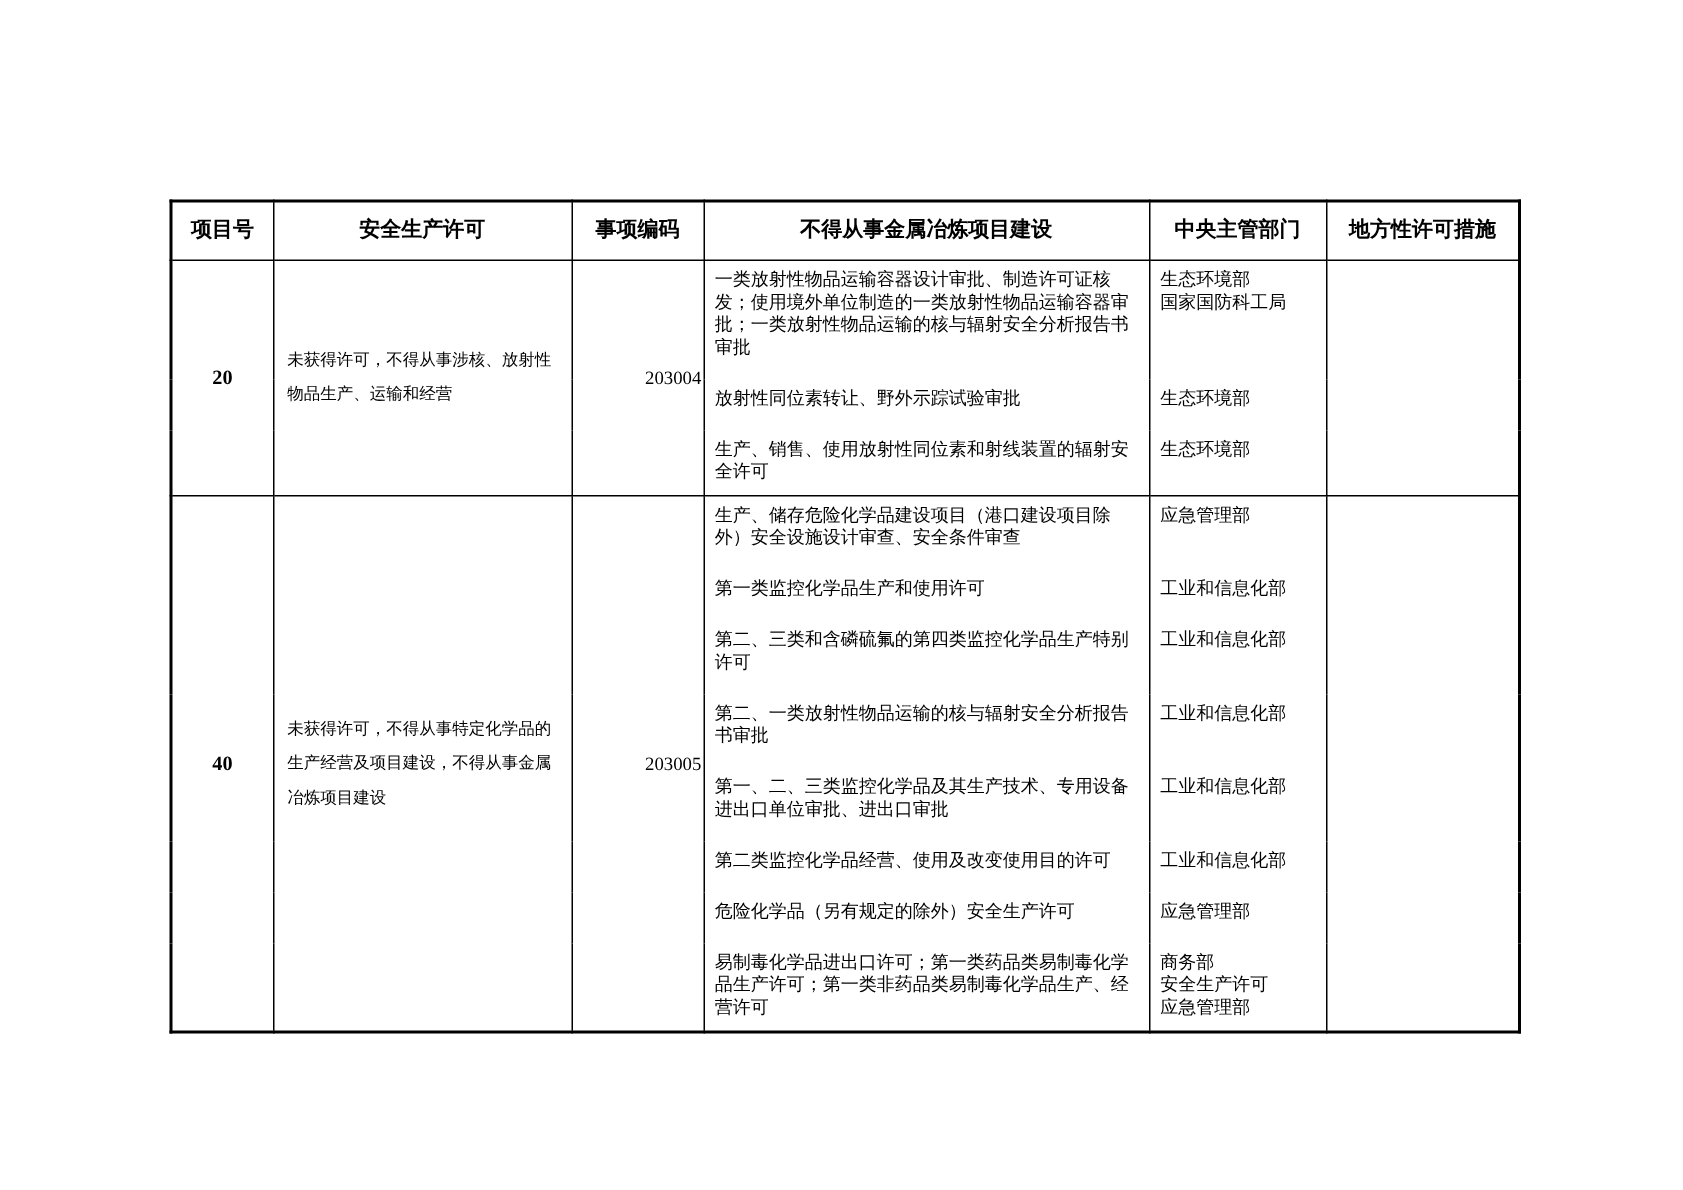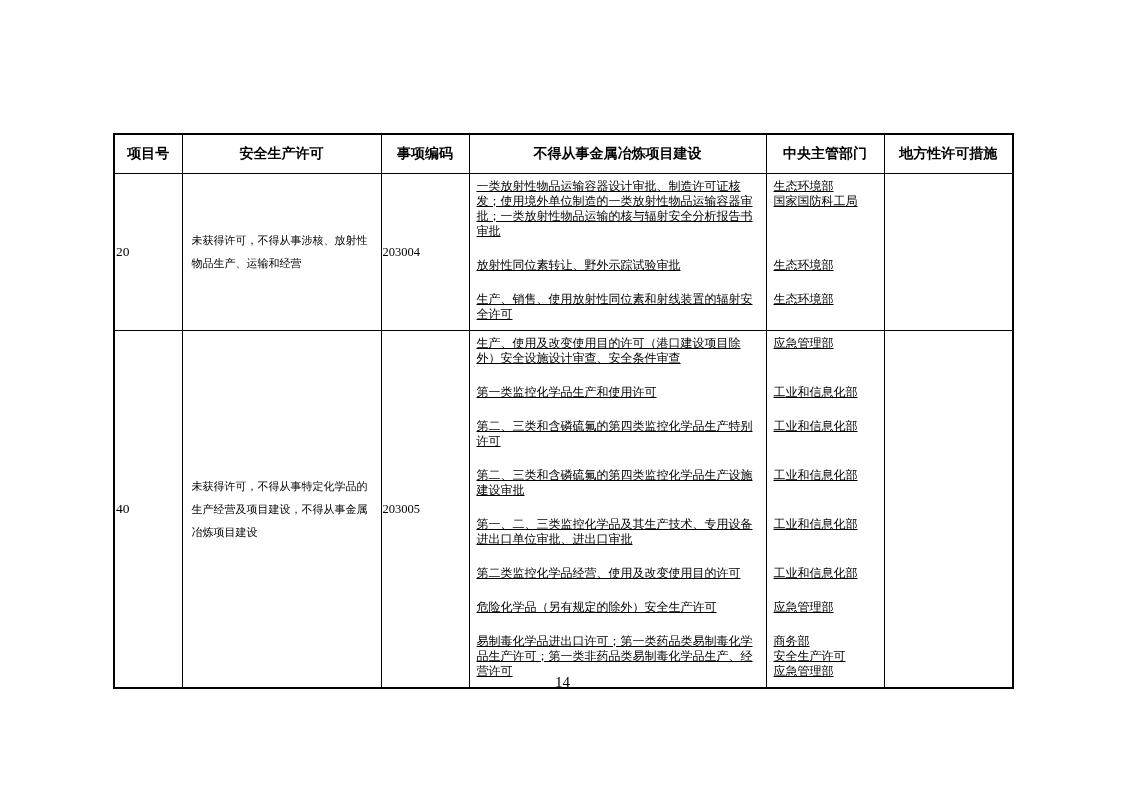--- a/index.html
+++ b/index.html
@@ -25,45 +25,46 @@
   }
   th, td { border: 1px solid #000; }
   th {
     font-size: 14px;
     font-weight: bold;
     text-align: center;
     padding: 9px 2px;
     line-height: 20px;
   }
   td.c-id {
-    text-align: left;
+    text-align: center;
     vertical-align: middle;
     font-size: 13.5px;
+    font-weight: bold;
   }
   td.c-item {
     vertical-align: middle;
     font-size: 11px;
     line-height: 23px;
     padding: 4px 8px 4px 9px;
     text-align: left;
   }
   td.c-code {
-    text-align: left;
+    text-align: right;
     vertical-align: middle;
     font-size: 12.5px;
   }
   td.c-m, td.c-d {
     vertical-align: top;
     font-size: 12px;
     line-height: 15px;
     padding: 5px 3px 14px 7px;
     text-align: left;
   }
   td.c-local { vertical-align: middle; }
-  tr.sub > td.c-m, tr.sub > td.c-d { border-bottom-style: hidden; text-decoration: underline; }
+  tr.sub > td.c-m, tr.sub > td.c-d { border-bottom-style: hidden; }
   tr.grp-end > td.c-m, tr.grp-end > td.c-d {
     border-bottom-style: solid;
     padding-bottom: 8px;
     margin-top: 26px;
   }
   .dept-line { min-height: 0; }
   .page-number {
     position: absolute;
     left: 113px; top: 674px;
     width: 899px;
@@ -117,40 +118,40 @@
       <td class="c-m">生产、销售、使用放射性同位素和射线装置的辐射安全许可</td>
       <td class="c-d">
         <div class="dept-line">生态环境部</div>
       </td>
     </tr>
 
     <tr class="sub">
       <td class="c-id" rowspan="8">40</td>
       <td class="c-item" rowspan="8">未获得许可，不得从事特定化学品的生产经营及项目建设，不得从事金属冶炼项目建设</td>
       <td class="c-code" rowspan="8">203005</td>
-      <td class="c-m">生产、使用及改变使用目的许可（港口建设项目除外）安全设施设计审查、安全条件审查</td>
+      <td class="c-m">生产、储存危险化学品建设项目（港口建设项目除外）安全设施设计审查、安全条件审查</td>
       <td class="c-d">
         <div class="dept-line">应急管理部</div>
       </td>
       <td class="c-local" rowspan="8"></td>
     </tr>
     <tr class="sub">
       <td class="c-m">第一类监控化学品生产和使用许可</td>
       <td class="c-d">
         <div class="dept-line">工业和信息化部</div>
       </td>
     </tr>
     <tr class="sub">
       <td class="c-m">第二、三类和含磷硫氟的第四类监控化学品生产特别许可</td>
       <td class="c-d">
         <div class="dept-line">工业和信息化部</div>
       </td>
     </tr>
     <tr class="sub">
-      <td class="c-m">第二、三类和含磷硫氟的第四类监控化学品生产设施建设审批</td>
+      <td class="c-m">第二、一类放射性物品运输的核与辐射安全分析报告书审批</td>
       <td class="c-d">
         <div class="dept-line">工业和信息化部</div>
       </td>
     </tr>
     <tr class="sub">
       <td class="c-m">第一、二、三类监控化学品及其生产技术、专用设备进出口单位审批、进出口审批</td>
       <td class="c-d">
         <div class="dept-line">工业和信息化部</div>
       </td>
     </tr>
@@ -170,15 +171,14 @@
       <td class="c-m">易制毒化学品进出口许可；第一类药品类易制毒化学品生产许可；第一类非药品类易制毒化学品生产、经营许可</td>
       <td class="c-d">
         <div class="dept-line">商务部</div>
         <div class="dept-line">安全生产许可</div>
         <div class="dept-line">应急管理部</div>
       </td>
     </tr>
   </tbody>
     </table>
 
-  <div class="page-number">14</div>
 
 </div>
 
 </body></html>

